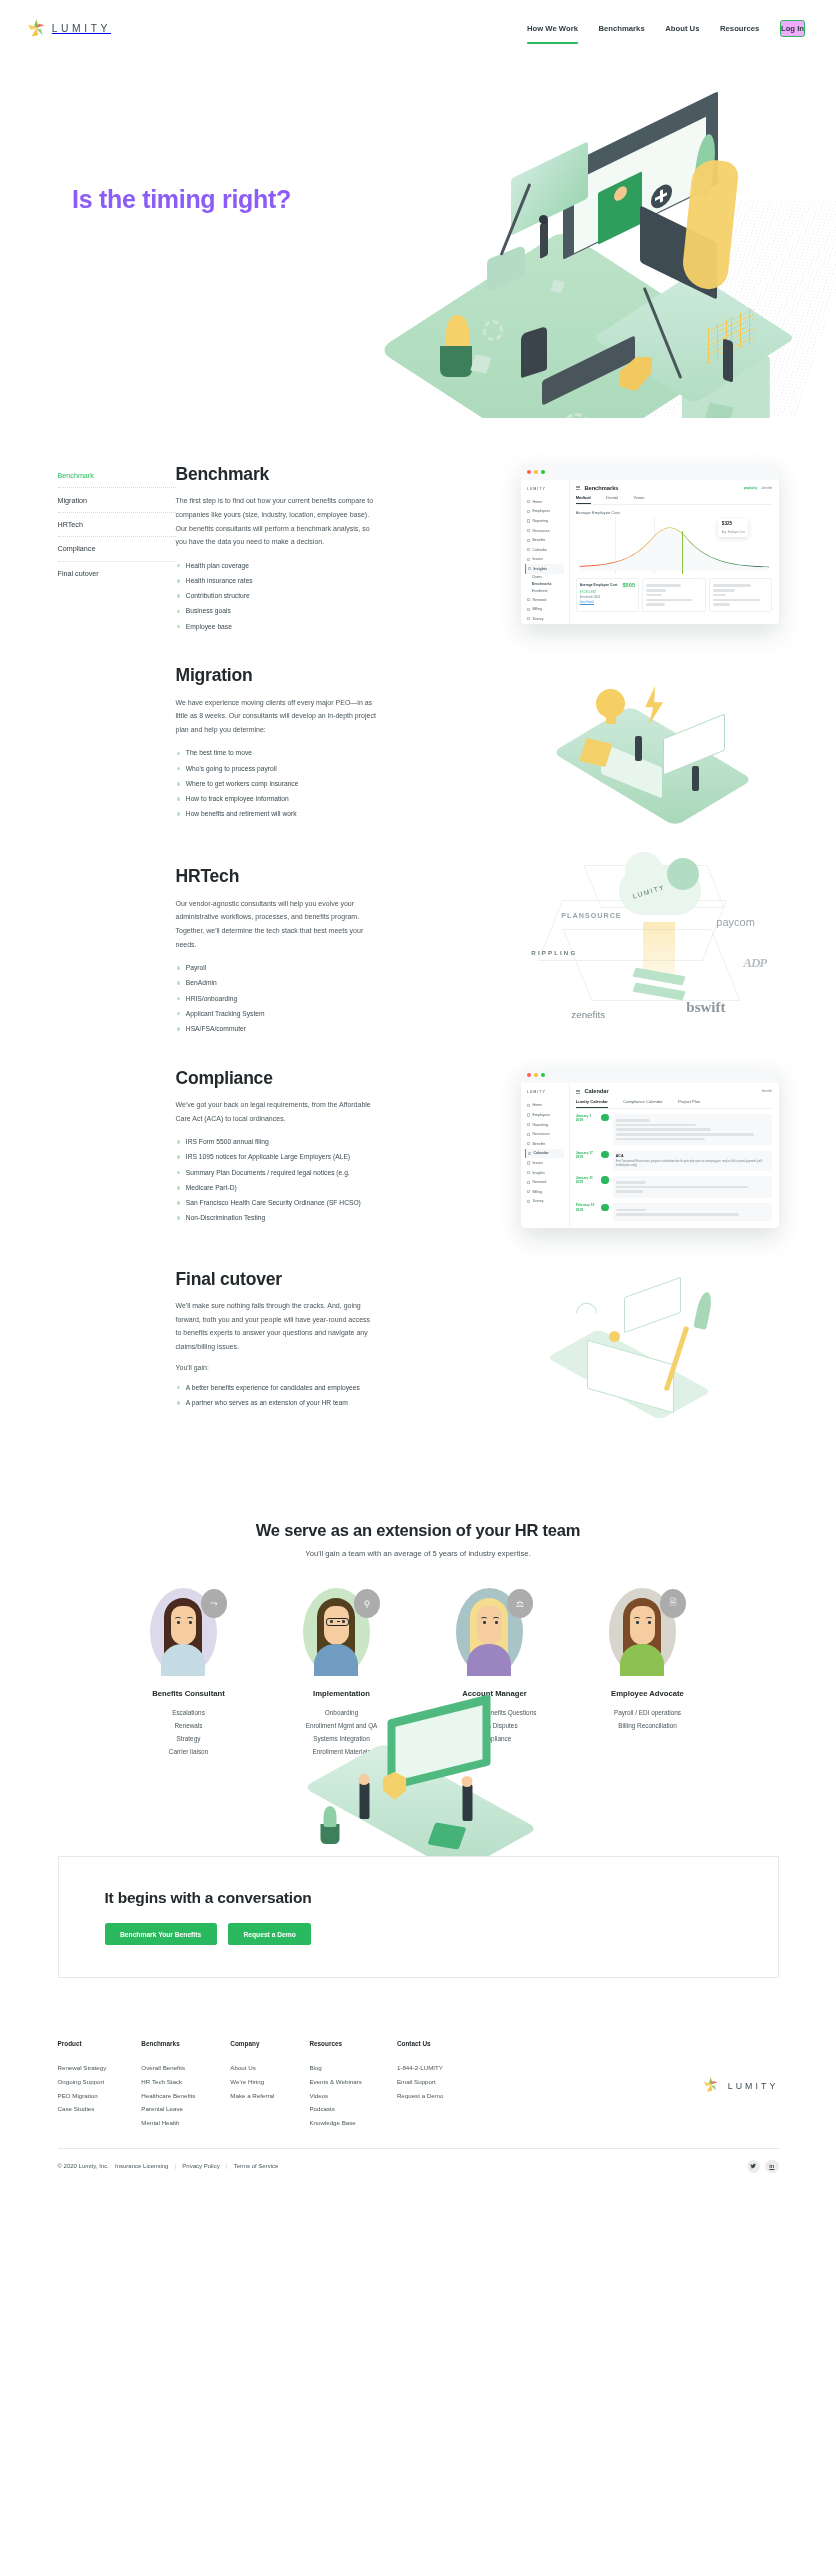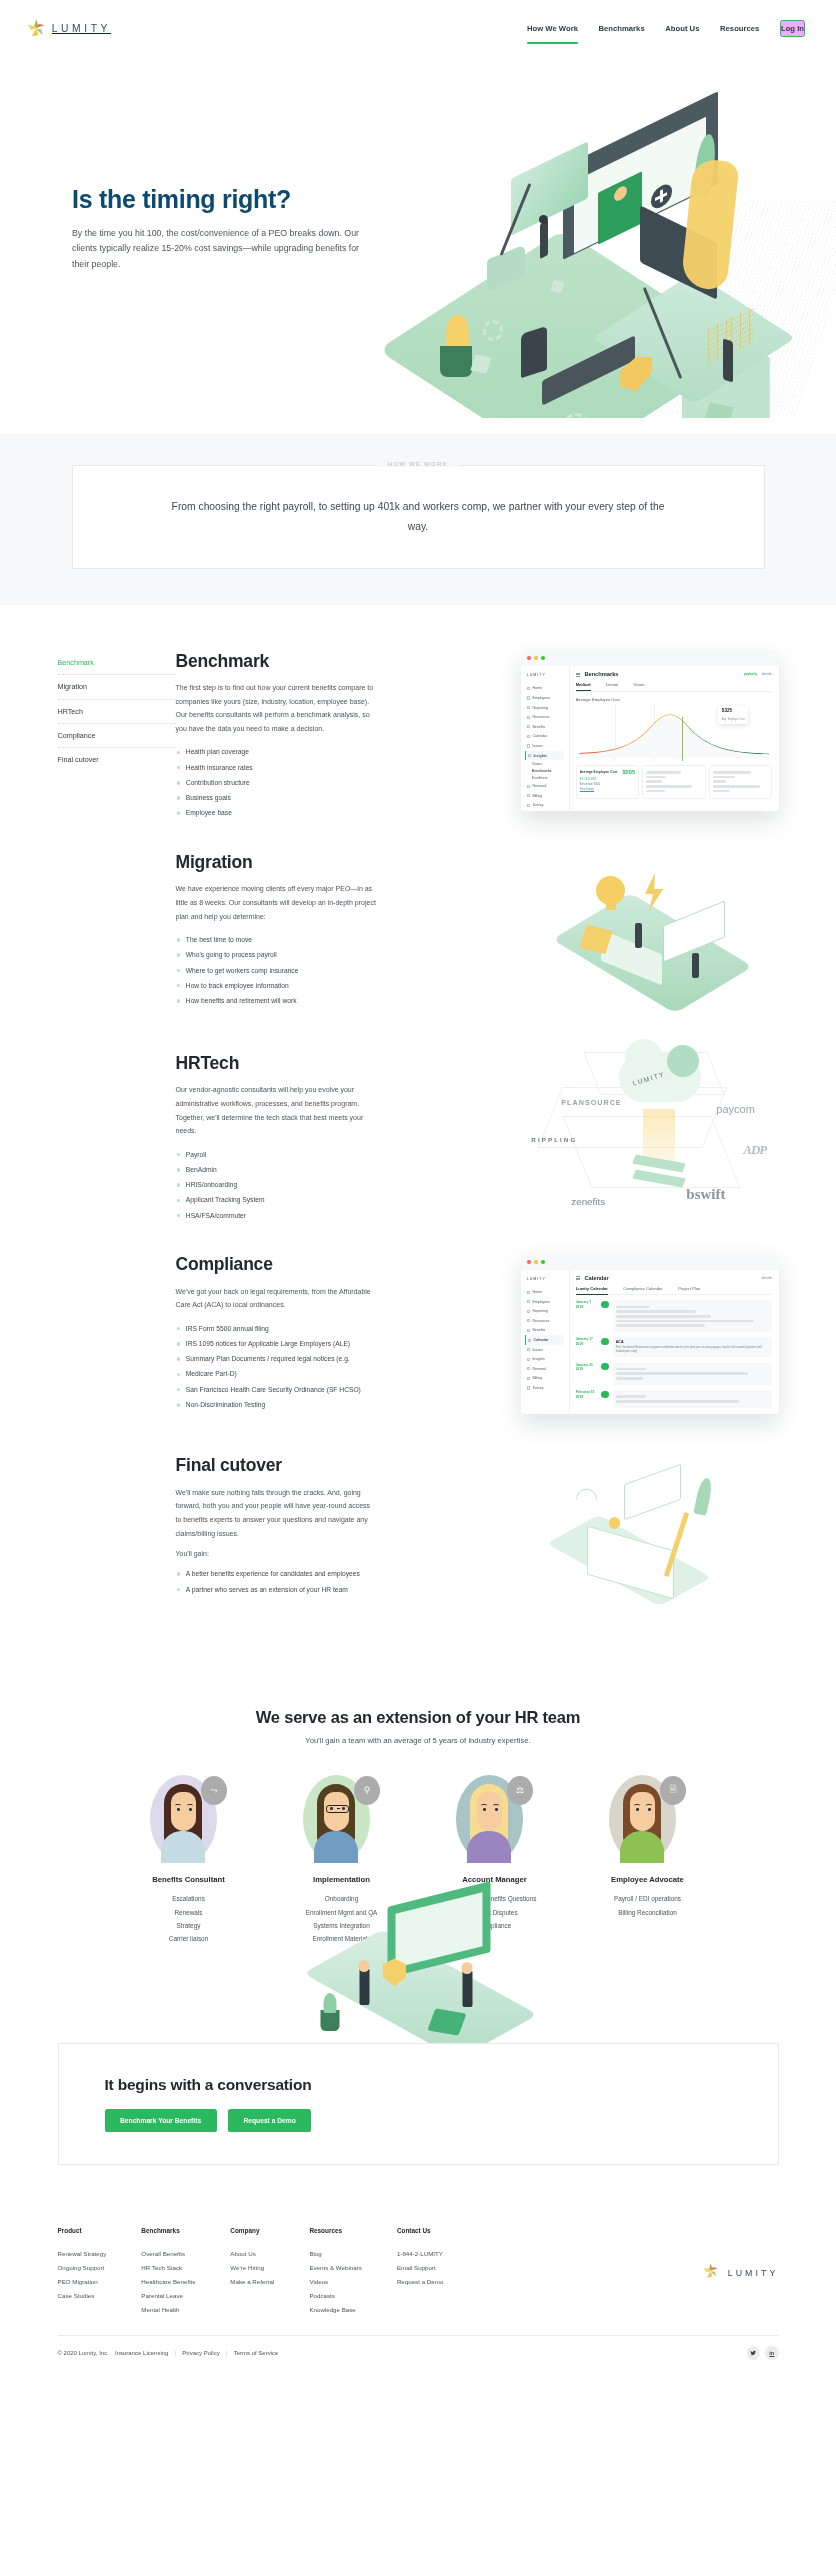--- a/index.html
+++ b/index.html
@@ -32,21 +32,21 @@
   }
   .login-btn{
     margin-left:21.6px;border:0.8px solid #28b95f;color:#24b05a;border-radius:2.6px;
     padding:6.7px 11.3px;font-size:7.2px;font-weight:700;text-decoration:none;background:#f0abfc;
   }
 
   
   .hero{position:relative;height:361px;width:836px;overflow:hidden;}
   .hero-text{position:absolute;left:72px;top:129px;width:319px;}
   .hero h1{
-    font-size:25px;line-height:1.1;font-weight:800;color:#0c4a6e;letter-spacing:-0.3px;
+    font-size:25px;line-height:1.1;font-weight:800;color:#8b5cf6;letter-spacing:-0.3px;
   }
   .hero p{
     margin-top:12.4px;font-size:8.8px;line-height:1.75;color:#4a565c;max-width:299px;
   }
   .hero-art{position:absolute;right:5.2px;top:67px;width:438px;height:289px;}
   .hero-stripes{
     position:absolute;right:0px;top:77px;width:170px;height:216px;
     background:repeating-linear-gradient(90deg,#eceff1 0 0.5px,transparent 0.5px 4.1px);
     transform:skewX(-18deg);opacity:.75;
   }
@@ -389,21 +389,20 @@
       <a href="#">Benchmarks</a>
       <a href="#">About Us</a>
       <a href="#">Resources</a>
       <a href="#" class="login-btn">Log In</a>
     </nav>
   </header>
 
   <section class="hero">
     <div class="hero-text">
       <h1>Is the timing right?</h1>
-      <p>By the time you hit 100, the cost/convenience of a PEO breaks down. Our clients typically realize 15-20% cost savings—while upgrading benefits for their people.</p>
     </div>
     <div class="hero-art">
       <div class="hero-stripes"></div>
       <div class="iso-ramp"></div>
       <div class="iso-base"></div>
       <div class="iso-base2"></div>
       <div class="iso-screen"></div>
       <div class="iso-screen-in"></div>
       <div class="iso-card"></div>
       <div class="iso-doc"></div>
@@ -425,26 +424,20 @@
       <div class="iso-cube iso-c1"></div>
       <div class="iso-cube iso-c2"></div>
       <div class="iso-cube iso-c3"></div>
       <div class="iso-person iso-p1"></div>
       <div class="iso-p1h"></div>
       <div class="iso-person iso-p2"></div>
       <div class="iso-person iso-p3"></div>
     </div>
   </section>
 
-  <section class="band">
-    <div class="band-inner">
-      <span class="band-label">HOW WE WORK</span>
-      <p>From choosing the right payroll, to setting up 401k and workers comp, we partner with your every step of the way.</p>
-    </div>
-  </section>
 
   <section class="steps">
 
     <div class="step">
       <div class="side-nav">
         <div class="sn-item active">Benchmark</div>
         <div class="sn-item">Migration</div>
         <div class="sn-item">HRTech</div>
         <div class="sn-item">Compliance</div>
         <div class="sn-item">Final cutover</div>

